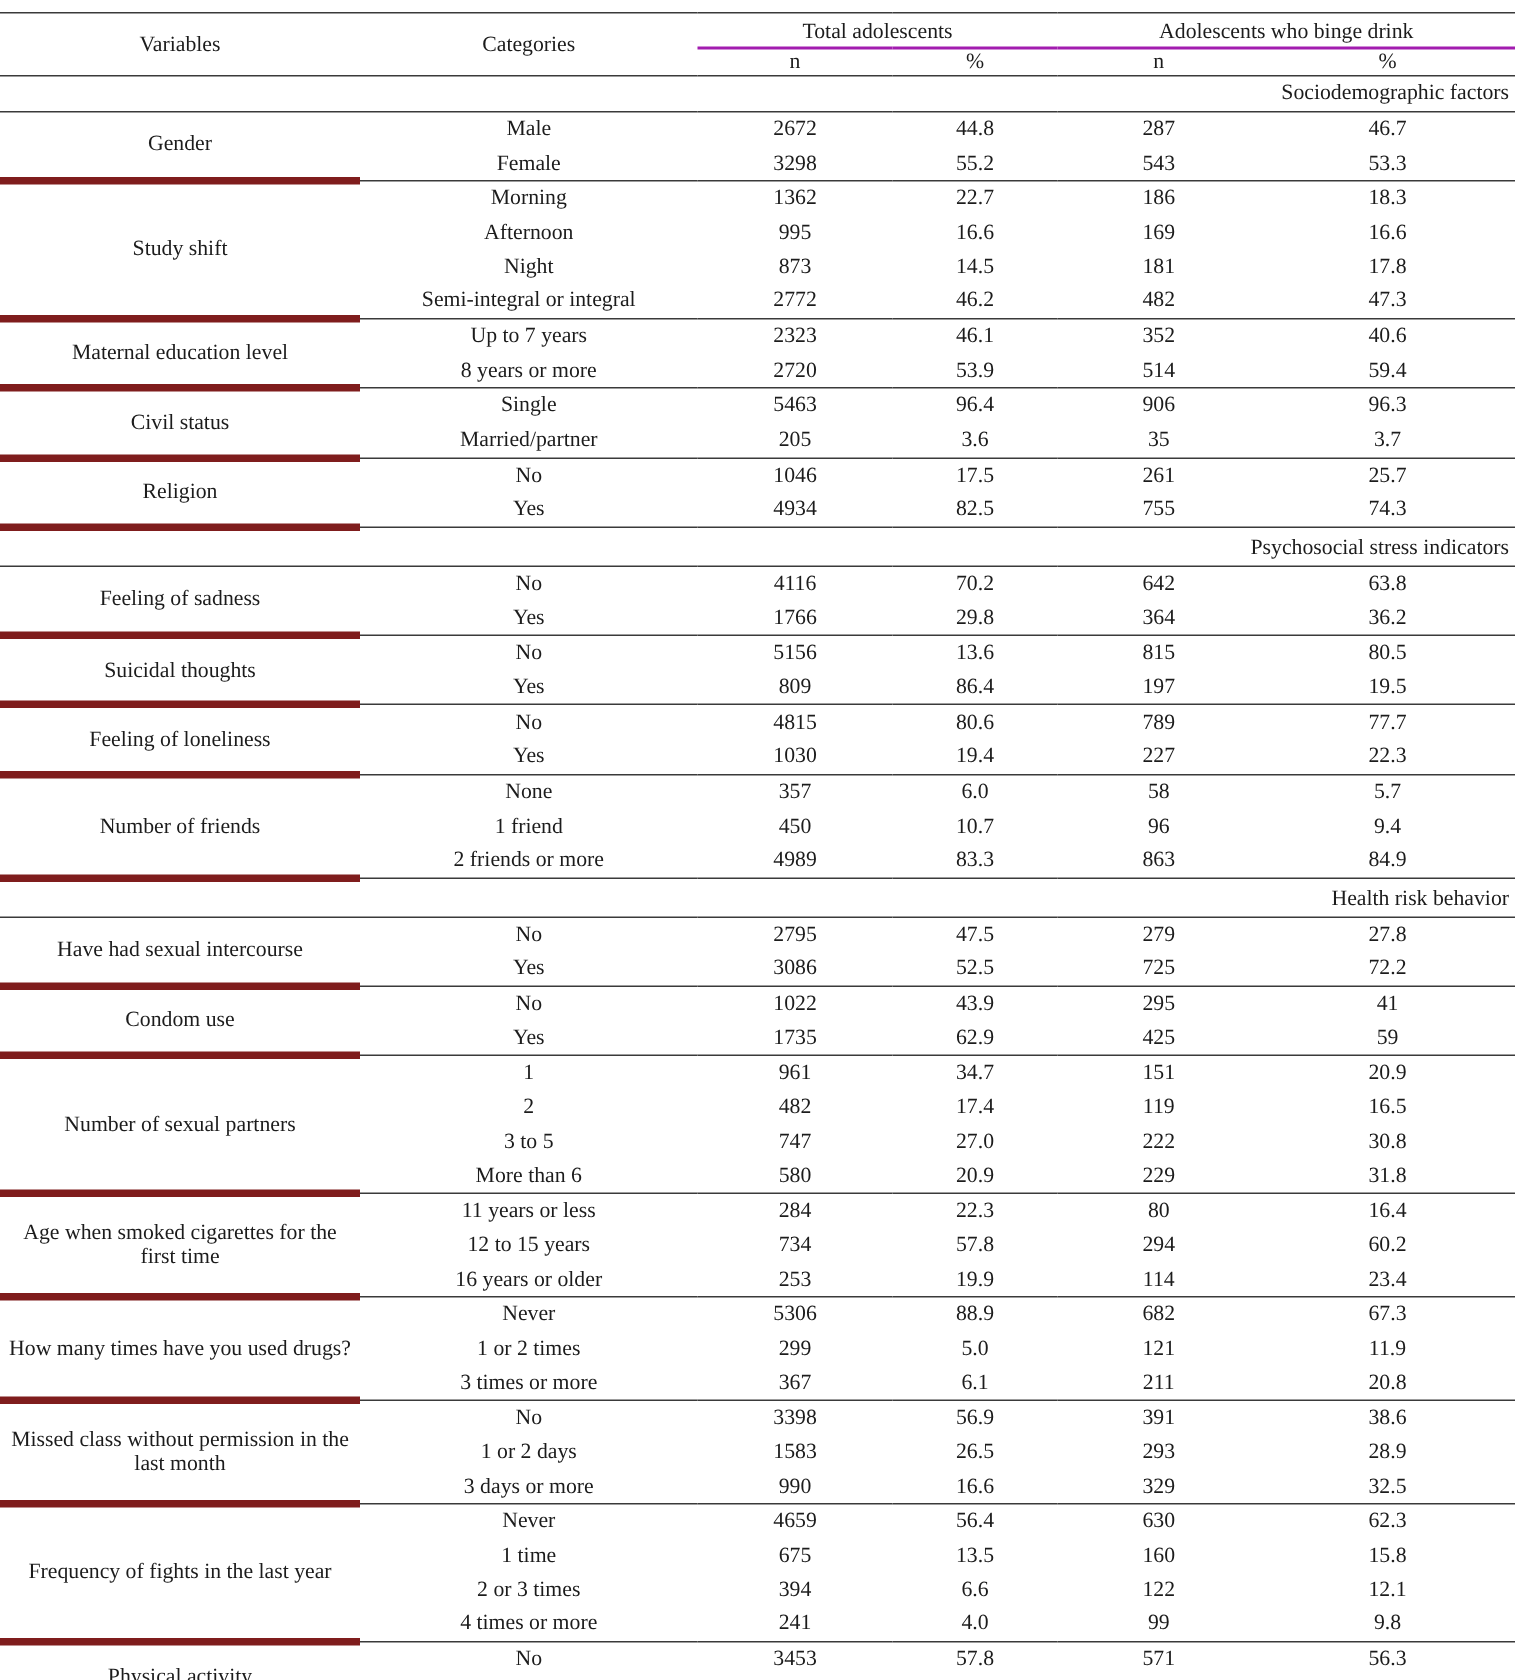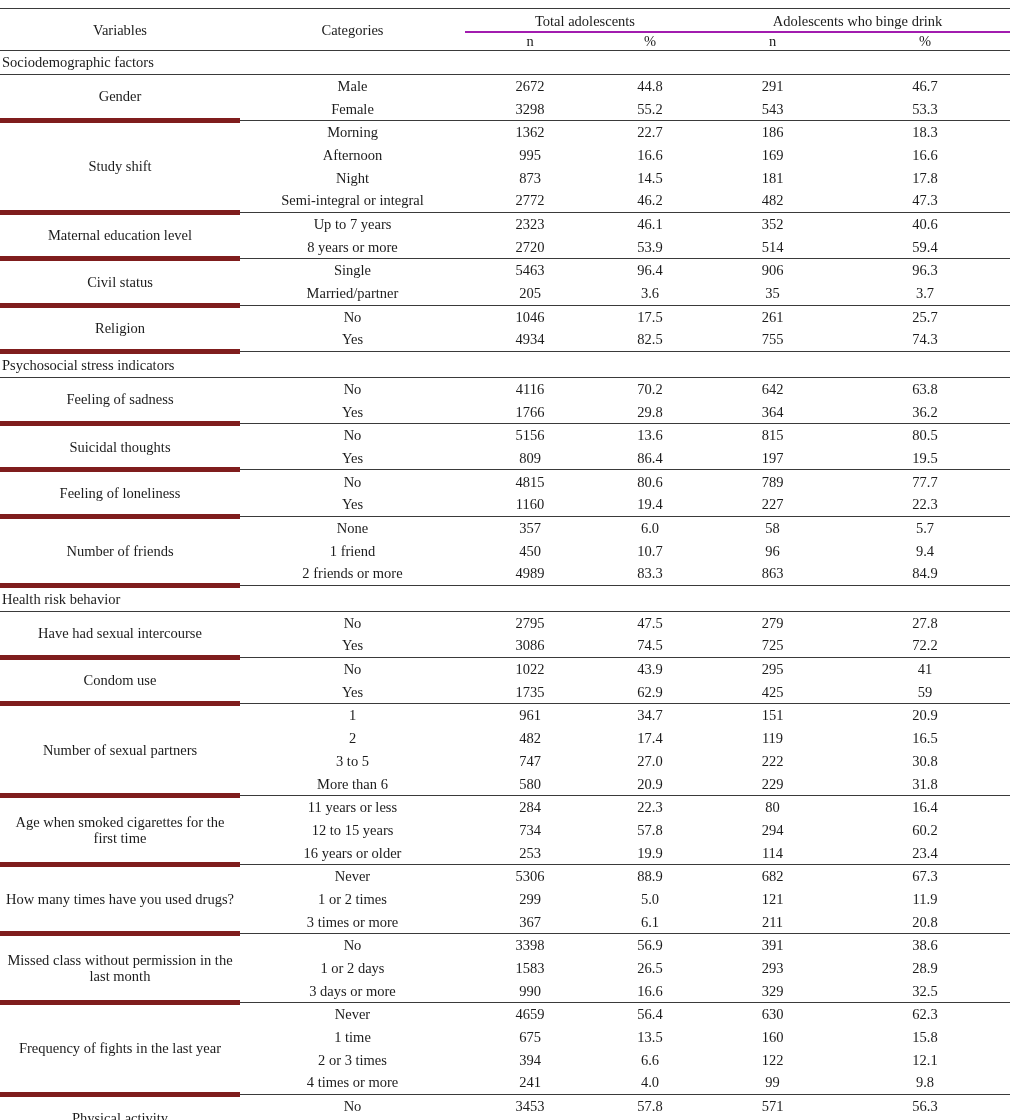--- a/index.html
+++ b/index.html
@@ -43,21 +43,21 @@
   thead tr.unit-row th { height: 17px; border-bottom: 1px solid #3a3a3a; }
 
   td {
     text-align: center;
     padding: 0 4px;
     vertical-align: middle;
     height: 22.7px;
     line-height: 1.12;
   }
   tr.section-row td {
-    text-align: left;
+    text-align: right;
     padding-left: 2px;
     border-bottom: 1px solid #3a3a3a;
   }
   td.var-cell {
     border-bottom: 5px solid #7f1d1d;
   }
   tr.group-last td {
     border-bottom: 1px solid #3a3a3a;
   }
 </style>
@@ -90,21 +90,21 @@
     </thead>
     <tbody id="table-body">
         <tr class="section-row">
           <td colspan="6">Sociodemographic factors</td>
         </tr>
         <tr class="data-row">
           <td rowspan="2" class="var-cell">Gender</td>
           <td class="cat-cell">Male</td>
           <td class="num-cell">2672</td>
           <td class="num-cell">44.8</td>
-          <td class="num-cell">291</td>
+          <td class="num-cell">287</td>
           <td class="num-cell">46.7</td>
         </tr>
         <tr class="data-row group-last">
           <td class="cat-cell">Female</td>
           <td class="num-cell">3298</td>
           <td class="num-cell">55.2</td>
           <td class="num-cell">543</td>
           <td class="num-cell">53.3</td>
         </tr>
         <tr class="data-row">
@@ -217,21 +217,21 @@
         <tr class="data-row">
           <td rowspan="2" class="var-cell">Feeling of loneliness</td>
           <td class="cat-cell">No</td>
           <td class="num-cell">4815</td>
           <td class="num-cell">80.6</td>
           <td class="num-cell">789</td>
           <td class="num-cell">77.7</td>
         </tr>
         <tr class="data-row group-last">
           <td class="cat-cell">Yes</td>
-          <td class="num-cell">1160</td>
+          <td class="num-cell">1030</td>
           <td class="num-cell">19.4</td>
           <td class="num-cell">227</td>
           <td class="num-cell">22.3</td>
         </tr>
         <tr class="data-row">
           <td rowspan="3" class="var-cell">Number of friends</td>
           <td class="cat-cell">None</td>
           <td class="num-cell">357</td>
           <td class="num-cell">6.0</td>
           <td class="num-cell">58</td>
@@ -258,21 +258,21 @@
           <td rowspan="2" class="var-cell">Have had sexual intercourse</td>
           <td class="cat-cell">No</td>
           <td class="num-cell">2795</td>
           <td class="num-cell">47.5</td>
           <td class="num-cell">279</td>
           <td class="num-cell">27.8</td>
         </tr>
         <tr class="data-row group-last">
           <td class="cat-cell">Yes</td>
           <td class="num-cell">3086</td>
-          <td class="num-cell">74.5</td>
+          <td class="num-cell">52.5</td>
           <td class="num-cell">725</td>
           <td class="num-cell">72.2</td>
         </tr>
         <tr class="data-row">
           <td rowspan="2" class="var-cell">Condom use</td>
           <td class="cat-cell">No</td>
           <td class="num-cell">1022</td>
           <td class="num-cell">43.9</td>
           <td class="num-cell">295</td>
           <td class="num-cell">41</td>

